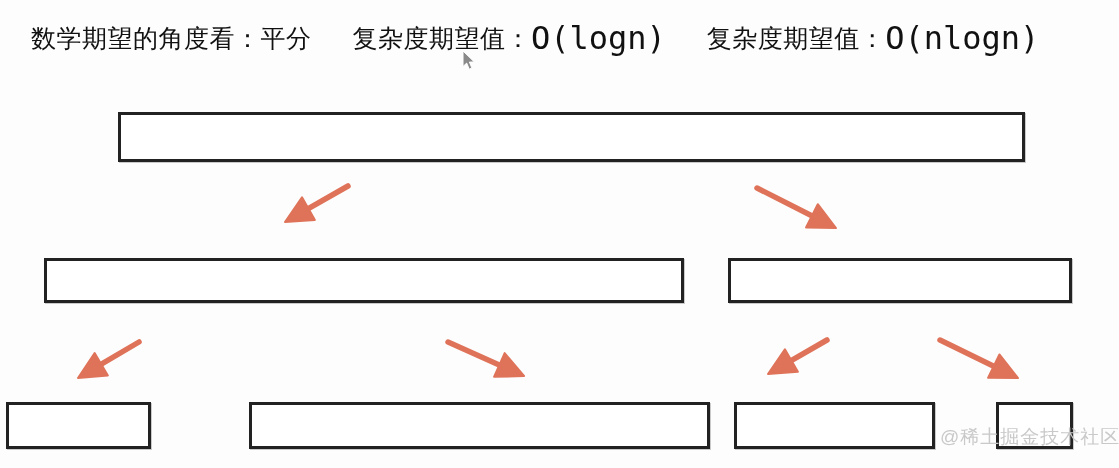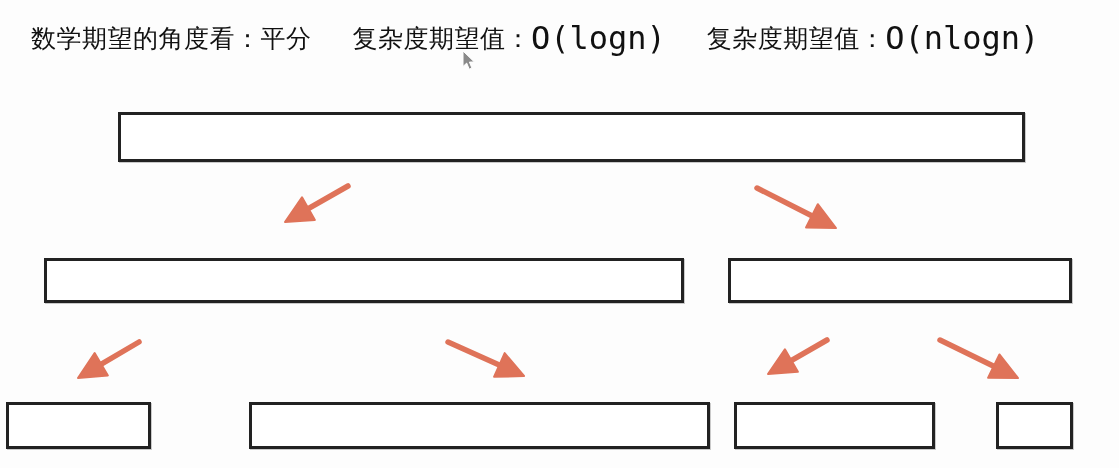--- a/index.html
+++ b/index.html
@@ -117,20 +117,21 @@
         </svg>
       </div>
       <div class="arrow" style="left: 914px; top: 314px; width: 130px; height: 90px;">
         <svg width="130" height="90" viewBox="0 0 130 90">
           <line x1="26" y1="26" x2="88.95090959566411" y2="56.6683918542979" stroke="#df7359" stroke-width="5.5" stroke-linecap="round"></line>
           <polygon points="104,64 74.03367103875769,63.86169386633273 85.42087604402977,40.48795727656372" fill="#df7359" stroke="#df7359" stroke-width="2" stroke-linejoin="round"></polygon>
         </svg>
       </div>
     </div>
 
+  <div class="watermark" style="color: rgb(201, 201, 201);">@稀土掘金技术社区</div>
 
   <div class="cursor" style="left: 462px; top: 50px;">
     <svg width="16" height="22" viewBox="0 0 16 22">
       <path d="M1 1 L1 16.5 L4.7 13.1 L7.2 19.2 L9.9 18.0 L7.4 12.1 L12.3 11.9 Z" fill="#8a8a8a" stroke="#ffffff" stroke-width="1"></path>
     </svg>
   </div>
 
 </div>
 
 </body></html>

